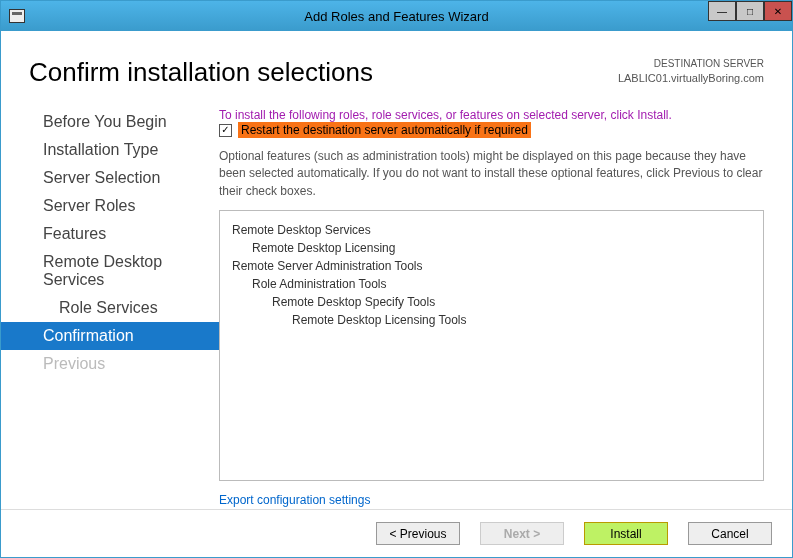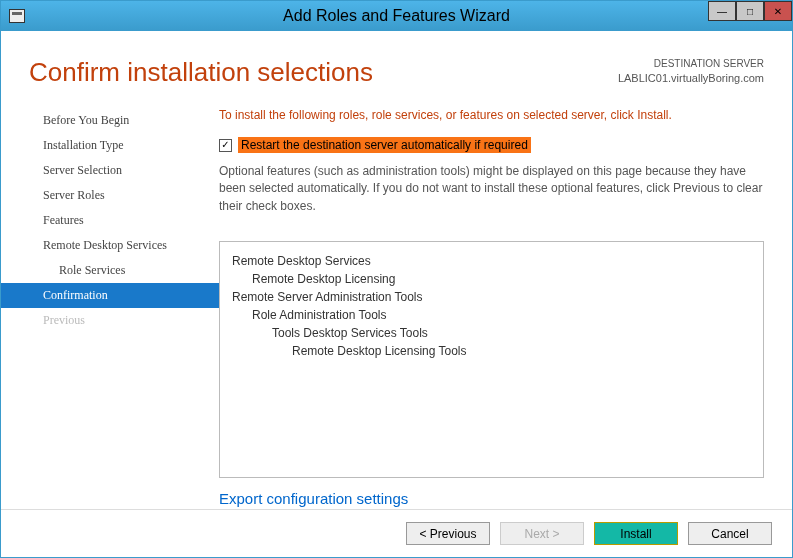--- a/index.html
+++ b/index.html
@@ -27,21 +27,21 @@
       position: relative;
       background: #eee;
     }
     .titlebar .app-icon::after {
       content: "";
       position: absolute; top:2px; left:2px; right:2px; height:3px; background:#666;
     }
     .titlebar .title {
       position: absolute;
       left: 50%; transform: translateX(-50%);
-      font-size: 16px;
+      font-size: 13px;
     }
     .win-controls {
       position: absolute; right: 0; top: 0;
       display: flex;
       height: 20px;
     }
     .win-btn {
       width: 28px; height: 20px;
       border: 1px solid #333;
       background: #c8c8c8;
@@ -59,21 +59,21 @@
     }
     .header-area {
       padding: 26px 28px 10px 28px;
       display: flex;
       justify-content: space-between;
       align-items: flex-start;
     }
     .page-title {
       font-size: 26px;
       font-weight: 300;
-      color: #c2410c;
+      color: #000000;
       font-family: "Segoe UI Light", "Segoe UI", Arial;
     }
     .dest-server {
       text-align: right;
       font-size: 10px;
       color: #555;
       line-height: 1.4;
     }
     .dest-server .name { font-size: 11px; }
     .body-area {
@@ -82,97 +82,96 @@
       padding: 0 28px 0 0;
       overflow: hidden;
     }
     .sidebar {
       width: 218px;
       padding-top: 10px;
       flex-shrink: 0;
     }
     .sidebar-item {
       padding: 5px 10px 5px 42px;
-      font-size: 12px;
+      font-size: 16px;
       color: #444;
       cursor: pointer;
-      font-family: Liberation Serif, serif;
     }
     .sidebar-item.sub { padding-left: 58px; }
     .sidebar-item.active {
       background: #1979ca;
       color: #fff;
     }
     .sidebar-item.disabled { color: #bbb; cursor: default; }
     .main {
       flex: 1;
       padding-top: 10px;
       display: flex;
       flex-direction: column;
       overflow: hidden;
     }
-    .intro { font-size: 12px; color: #c2410c; margin-bottom: 15px; }
+    .intro { font-size: 12px; color: #a21caf; margin-bottom: 0; }
     .checkbox-row {
       display: flex; align-items: center; gap: 6px;
       margin-bottom: 10px;
     }
     .cb {
       width: 13px; height: 13px;
       border: 1px solid #555;
       background: #fff;
       display:inline-flex; align-items:center; justify-content:center;
       font-size: 10px; line-height:1;
     }
     .cb-label {
       background: #f97316;
       padding: 1px 3px;
       font-size: 12px;
     }
-    .note { font-size: 12px; color: #555; margin-bottom: 26px; line-height:1.45; }
+    .note { font-size: 12px; color: #555; margin-bottom: 10px; line-height:1.45; }
     .features-box {
       border: 1px solid #bbb;
       flex: 1;
       padding: 10px 12px;
       overflow-y: auto;
       min-height: 200px;
     }
     .feat { font-size: 12px; color: #333; padding: 2px 0; }
     .feat.l1 { padding-left: 20px; }
     .feat.l2 { padding-left: 40px; }
     .feat.l3 { padding-left: 60px; }
     .links { margin-top: 10px; }
     .link {
       color: #0066cc;
-      font-size: 15px;
+      font-size: 12px;
       padding: 2px 0;
       cursor: pointer;
       display: block;
     }
     .footer {
       border-top: 1px solid #ddd;
       padding: 12px 20px;
       display: flex;
       justify-content: flex-end;
-      gap: 10px;
+      gap: 20px;
       background: #fff;
     }
     .btn {
       width: 84px;
       height: 23px;
       border: 1px solid #999;
       background: #eee;
       font-size: 12px;
       cursor: pointer;
       display: inline-flex; align-items:center; justify-content:center;
     }
     .btn:disabled, .btn.disabled {
-      color: #aaa; border-color:#ccc; cursor:default;
+      color: #aaa; border-color:#ccc; cursor:default;font-weight:bold;
     }
     .btn.primary {
-      background: #14b8a6;
+      background: #bef264;
       border-color: #b89b00;
     }
   </style>
 </head>
 <body>
 
 <div class="titlebar">
   <div class="app-icon"></div>
   <div class="title">Add Roles and Features Wizard</div>
   <div class="win-controls">
@@ -212,21 +211,21 @@
         <span class="cb-label">Restart the destination server automatically if required</span>
       </div>
 
       <div class="note">Optional features (such as administration tools) might be displayed on this page because they have been selected automatically. If you do not want to install these optional features, click Previous to clear their check boxes.</div>
 
       <div class="features-box" id="features-box">
           <div class="feat">Remote Desktop Services</div>
           <div class="feat l1">Remote Desktop Licensing</div>
           <div class="feat">Remote Server Administration Tools</div>
           <div class="feat l1">Role Administration Tools</div>
-          <div class="feat l2">Tools Desktop Services Tools</div>
+          <div class="feat l2">Remote Desktop Specify Tools</div>
           <div class="feat l3">Remote Desktop Licensing Tools</div>
         </div>
 
       <div class="links">
         <span class="link">Export configuration settings</span>
       </div>
     </div>
   </div>
 
   <div class="footer">

